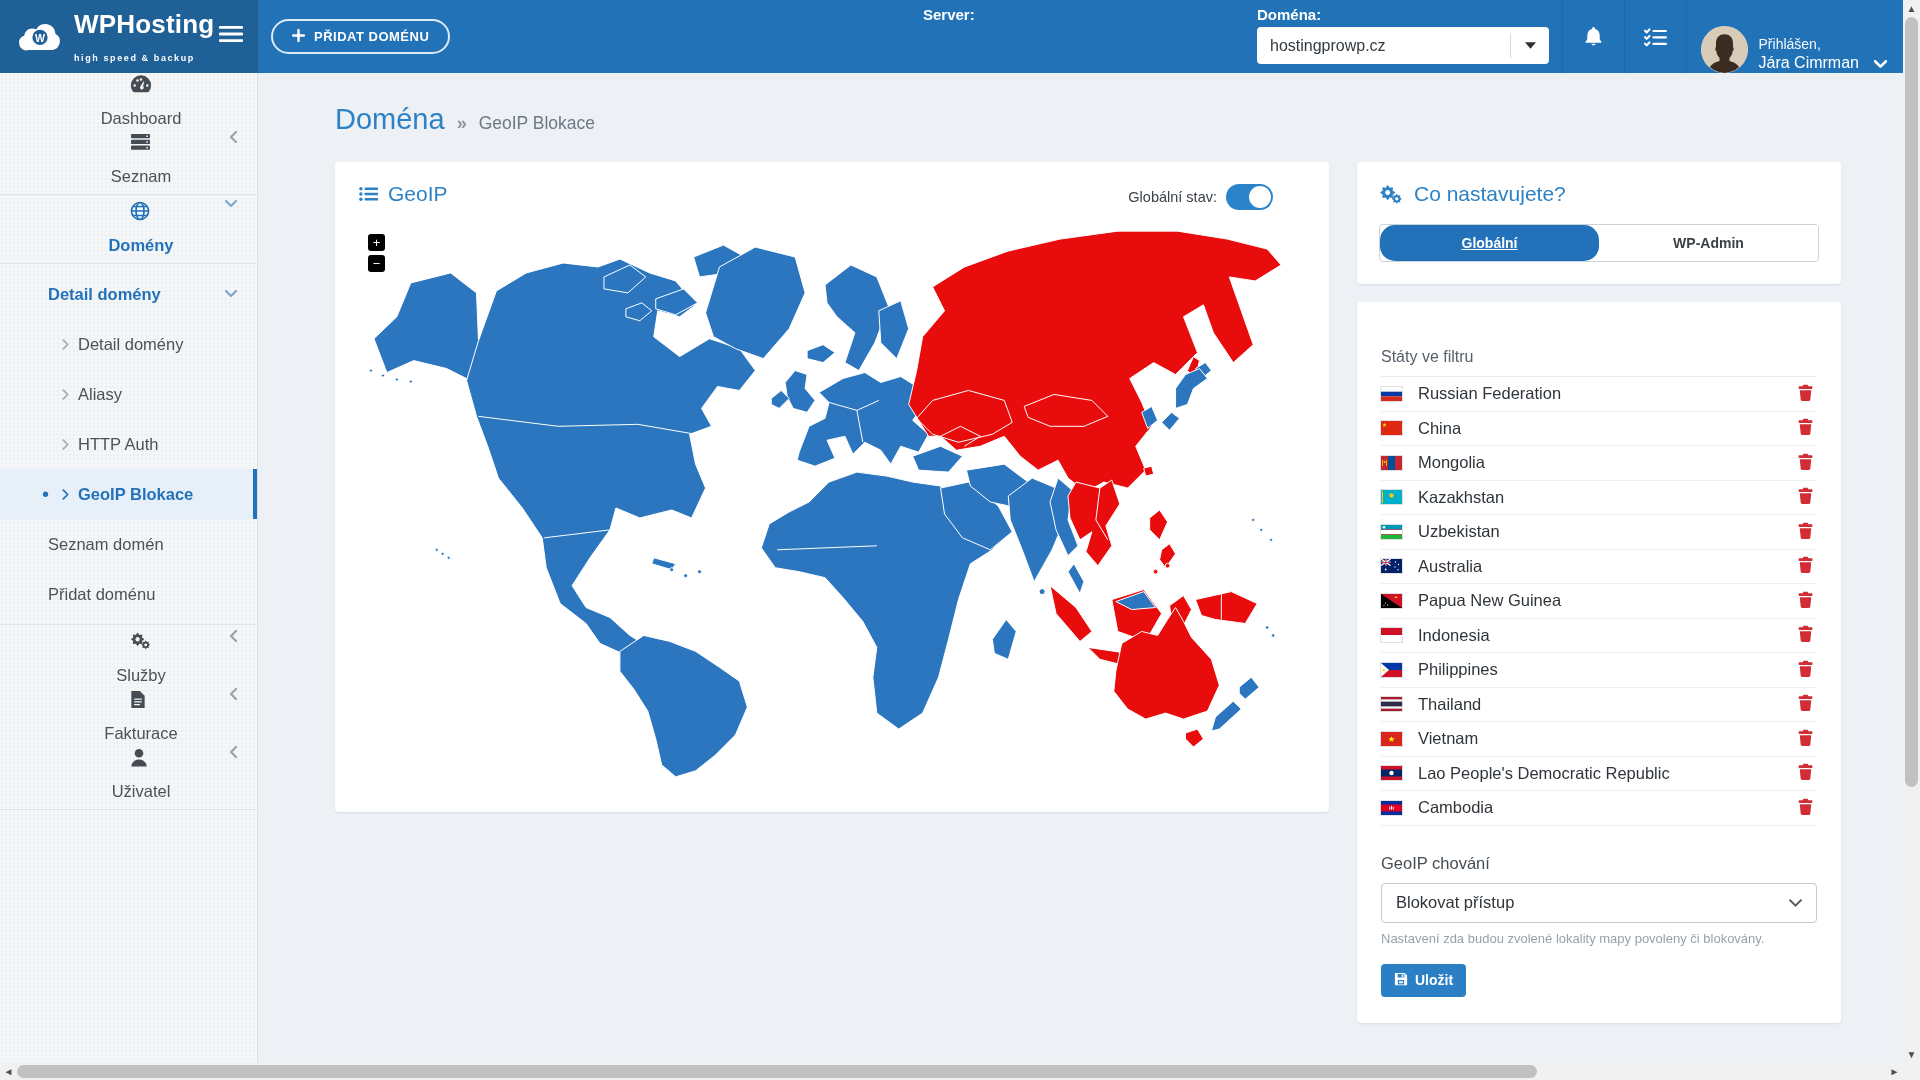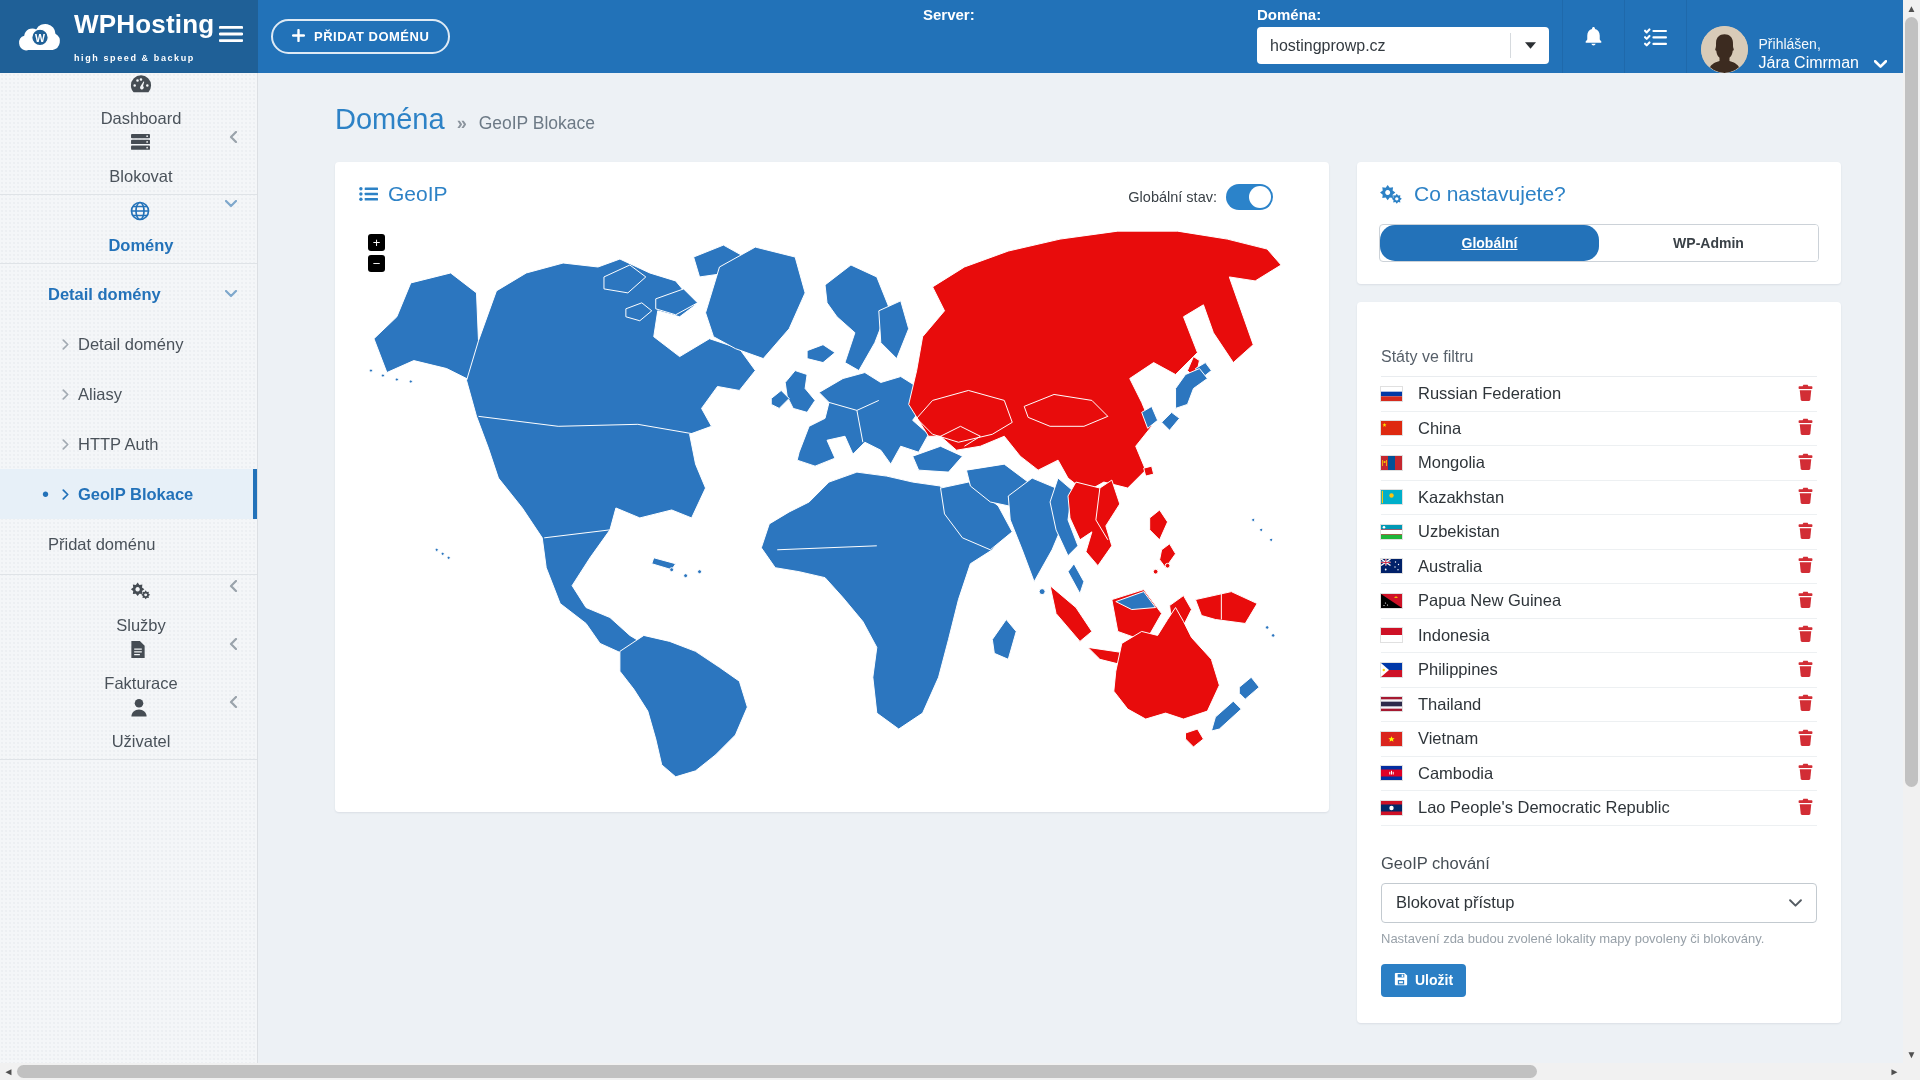--- a/index.html
+++ b/index.html
@@ -201,21 +201,21 @@
       <span class="s-icon">
         <svg viewBox="0 0 22 19" width="21" height="18" fill="currentColor">
           <rect x="1" y="1" width="20" height="4.6" rx="1"></rect>
           <rect x="1" y="7.1" width="20" height="4.6" rx="1"></rect>
           <rect x="1" y="13.2" width="20" height="4.6" rx="1"></rect>
           <circle cx="18" cy="3.3" r=".9" fill="#f4f6f8"></circle>
           <circle cx="18" cy="9.4" r=".9" fill="#f4f6f8"></circle>
           <circle cx="18" cy="15.5" r=".9" fill="#f4f6f8"></circle>
         </svg>
       </span>
-      <span class="s-label">Blokovat</span>
+      <span class="s-label">Seznam</span>
       <span class="s-chevron">
         <svg viewBox="0 0 8 12" width="8" height="12">
           <path d="M7 1L2 6l5 5" stroke="currentColor" stroke-width="2.2" fill="none" stroke-linecap="round" stroke-linejoin="round"></path>
         </svg>
       </span>
     </div>
     <div class="side-divider"></div>
     <div class="side-item lvl0 blue">
       <span class="s-icon">
         <svg viewBox="0 0 20 20" width="20" height="20" fill="none" stroke="currentColor" stroke-width="1.7">
@@ -265,20 +265,23 @@
       <span class="s-label">HTTP Auth</span>
     </div>
     <div class="side-item lvl2 blue selected">
       <span class="bullet">•</span>
       <span class="sub-arrow">
         <svg viewBox="0 0 8 12" width="7" height="11">
           <path d="M1.5 1l5 5-5 5" stroke="currentColor" stroke-width="2" fill="none" stroke-linecap="round" stroke-linejoin="round"></path>
         </svg>
       </span>
       <span class="s-label">GeoIP Blokace</span>
+    </div>
+    <div class="side-item lvl1">
+      <span class="s-label">Seznam domén</span>
     </div>
     <div class="side-item lvl1">
       <span class="s-label">Přidat doménu</span>
     </div>
     <div class="side-divider"></div>
     <div class="side-item lvl0">
       <span class="s-icon">
         <svg viewBox="0 0 26 22" width="23" height="20" fill="currentColor" fill-rule="evenodd">
           <path d="M17,9 L14.17,11.14 L14.66,14.66 L11.14,14.17 L9,17 L6.86,14.17 L3.34,14.66 L3.83,11.14 L1,9 L3.83,6.86 L3.34,3.34 L6.86,3.83 L9,1 L11.14,3.83 L14.66,3.34 L14.17,6.86 Z M9,6.4 a2.6,2.6 0 1,0 0.001,0 Z"></path>
           <g transform="translate(12.6,9.6) scale(0.66)">
@@ -662,44 +665,44 @@
               <button class="trash-btn">
                 <span><svg viewBox="0 0 14 16" width="15" height="17" fill="currentColor">
                     <path d="M5 .8h4l.7 1.4h3.1c.4 0 .7.3.7.7v1c0 .4-.3.7-.7.7H1.2c-.4 0-.7-.3-.7-.7v-1c0-.4.3-.7.7-.7h3.1z"></path>
                     <path d="M1.6 5.8h10.8l-.9 9.1c-.1.6-.6 1.1-1.2 1.1H3.7c-.6 0-1.1-.5-1.2-1.1z"></path>
                   </svg></span>
               </button>
             </div>
             <div class="country-row">
               <span class="flag">
                 <svg viewBox="0 0 21 14" width="21" height="14">
+                  <rect width="21" height="14" fill="#ce1126"></rect>
+                  <rect y="3.5" width="21" height="7" fill="#002868"></rect>
+                  <circle cx="10.5" cy="7" r="2.2" fill="#fff"></circle>
+                </svg>
+              </span>
+              <span class="country-name">Lao People's Democratic Republic</span>
+              <button class="trash-btn">
+                <span><svg viewBox="0 0 14 16" width="15" height="17" fill="currentColor">
+                    <path d="M5 .8h4l.7 1.4h3.1c.4 0 .7.3.7.7v1c0 .4-.3.7-.7.7H1.2c-.4 0-.7-.3-.7-.7v-1c0-.4.3-.7.7-.7h3.1z"></path>
+                    <path d="M1.6 5.8h10.8l-.9 9.1c-.1.6-.6 1.1-1.2 1.1H3.7c-.6 0-1.1-.5-1.2-1.1z"></path>
+                  </svg></span>
+              </button>
+            </div>
+            <div class="country-row">
+              <span class="flag">
+                <svg viewBox="0 0 21 14" width="21" height="14">
                   <rect width="21" height="14" fill="#032ea1"></rect>
                   <rect y="3.5" width="21" height="7" fill="#e00025"></rect>
                   <rect x="8.3" y="5.8" width="1" height="2.7" fill="#fff"></rect>
                   <rect x="10" y="4.8" width="1" height="3.7" fill="#fff"></rect>
                   <rect x="11.7" y="5.8" width="1" height="2.7" fill="#fff"></rect>
                 </svg>
               </span>
               <span class="country-name">Cambodia</span>
-              <button class="trash-btn">
-                <span><svg viewBox="0 0 14 16" width="15" height="17" fill="currentColor">
-                    <path d="M5 .8h4l.7 1.4h3.1c.4 0 .7.3.7.7v1c0 .4-.3.7-.7.7H1.2c-.4 0-.7-.3-.7-.7v-1c0-.4.3-.7.7-.7h3.1z"></path>
-                    <path d="M1.6 5.8h10.8l-.9 9.1c-.1.6-.6 1.1-1.2 1.1H3.7c-.6 0-1.1-.5-1.2-1.1z"></path>
-                  </svg></span>
-              </button>
-            </div>
-            <div class="country-row">
-              <span class="flag">
-                <svg viewBox="0 0 21 14" width="21" height="14">
-                  <rect width="21" height="14" fill="#ce1126"></rect>
-                  <rect y="3.5" width="21" height="7" fill="#002868"></rect>
-                  <circle cx="10.5" cy="7" r="2.2" fill="#fff"></circle>
-                </svg>
-              </span>
-              <span class="country-name">Lao People's Democratic Republic</span>
               <button class="trash-btn">
                 <span><svg viewBox="0 0 14 16" width="15" height="17" fill="currentColor">
                     <path d="M5 .8h4l.7 1.4h3.1c.4 0 .7.3.7.7v1c0 .4-.3.7-.7.7H1.2c-.4 0-.7-.3-.7-.7v-1c0-.4.3-.7.7-.7h3.1z"></path>
                     <path d="M1.6 5.8h10.8l-.9 9.1c-.1.6-.6 1.1-1.2 1.1H3.7c-.6 0-1.1-.5-1.2-1.1z"></path>
                   </svg></span>
               </button>
             </div>
           </div>
         <div class="behavior-label">GeoIP chování</div>
         <div class="behavior-select">

